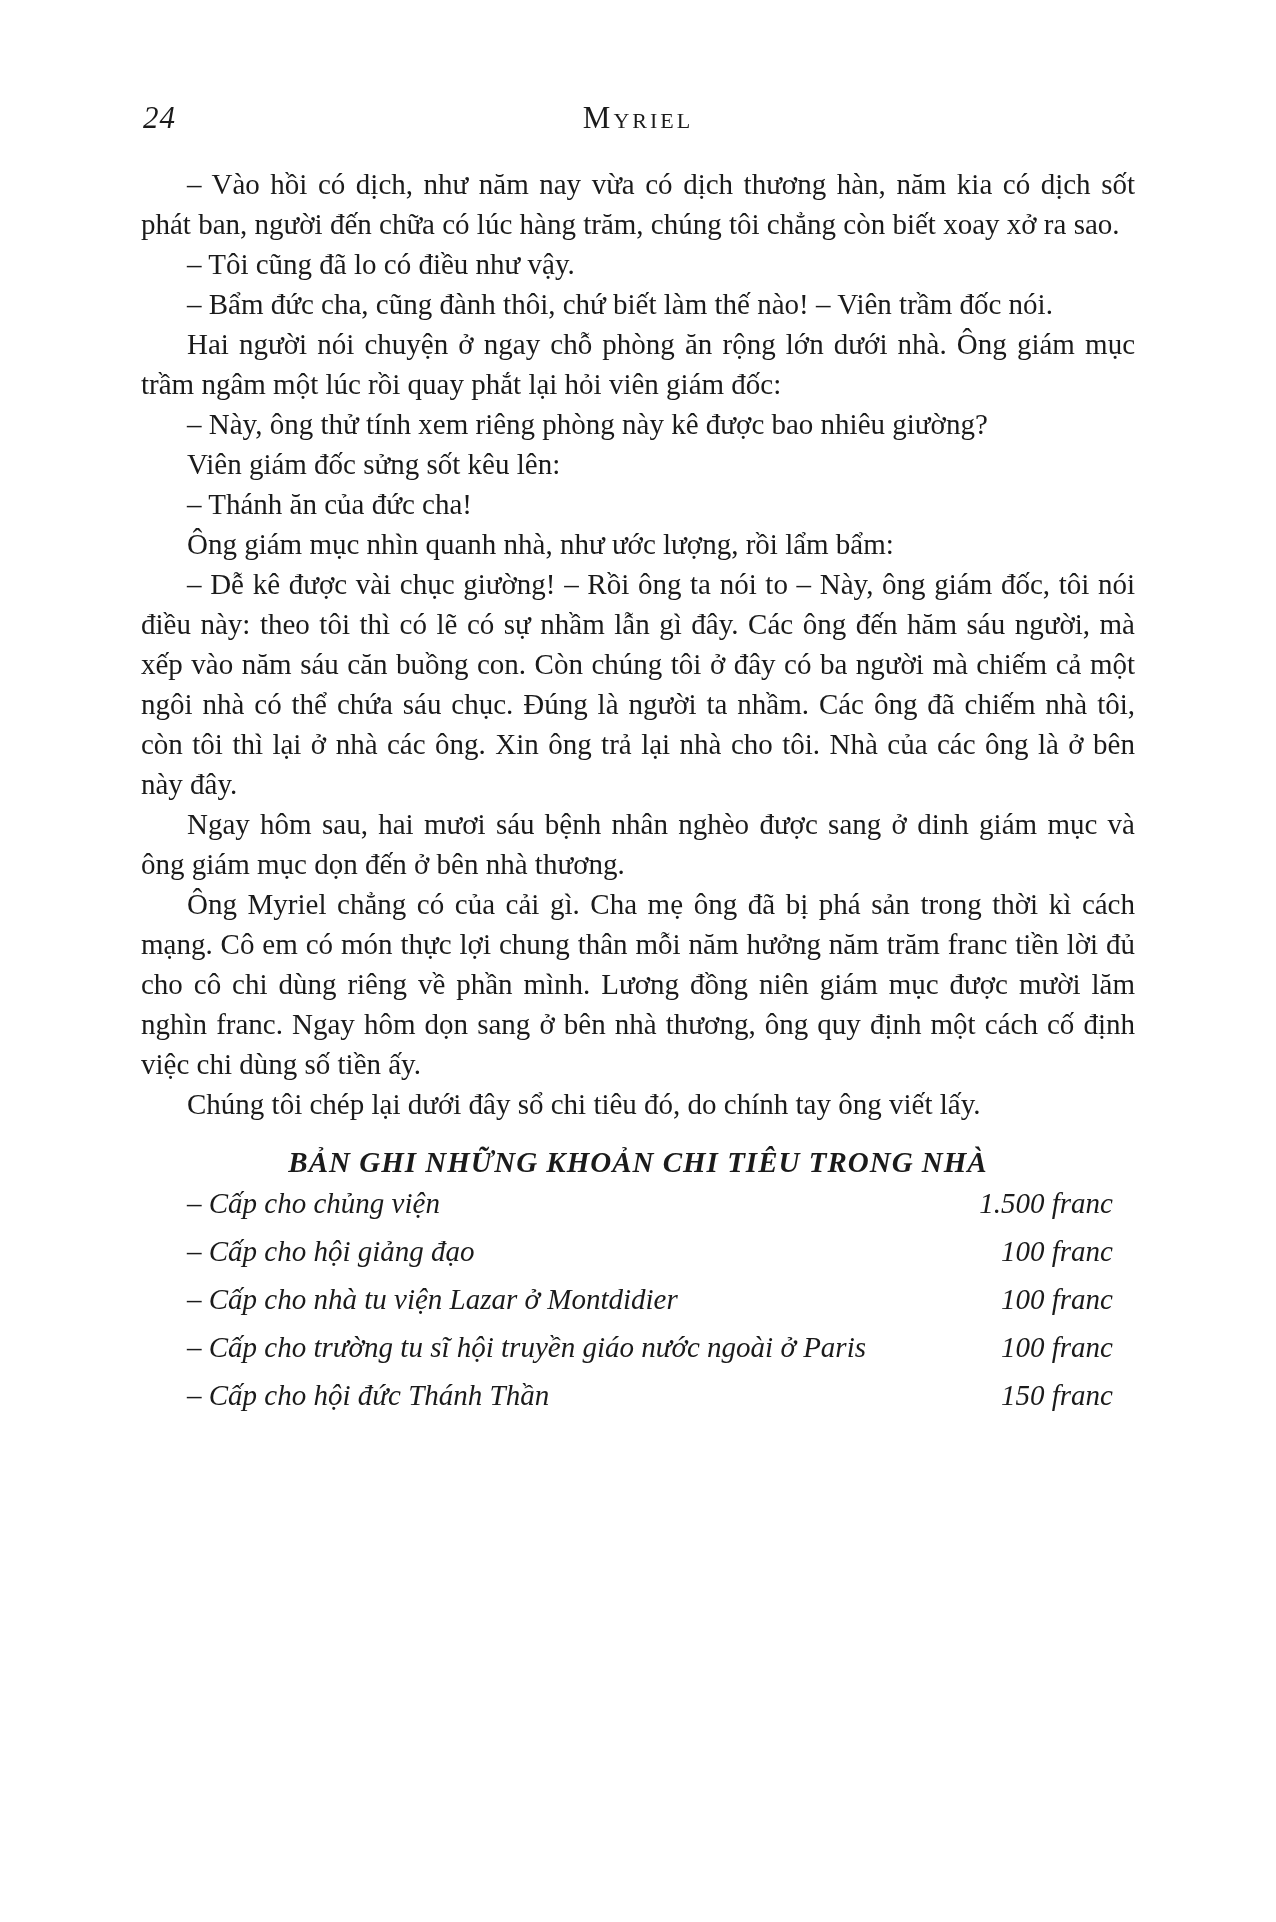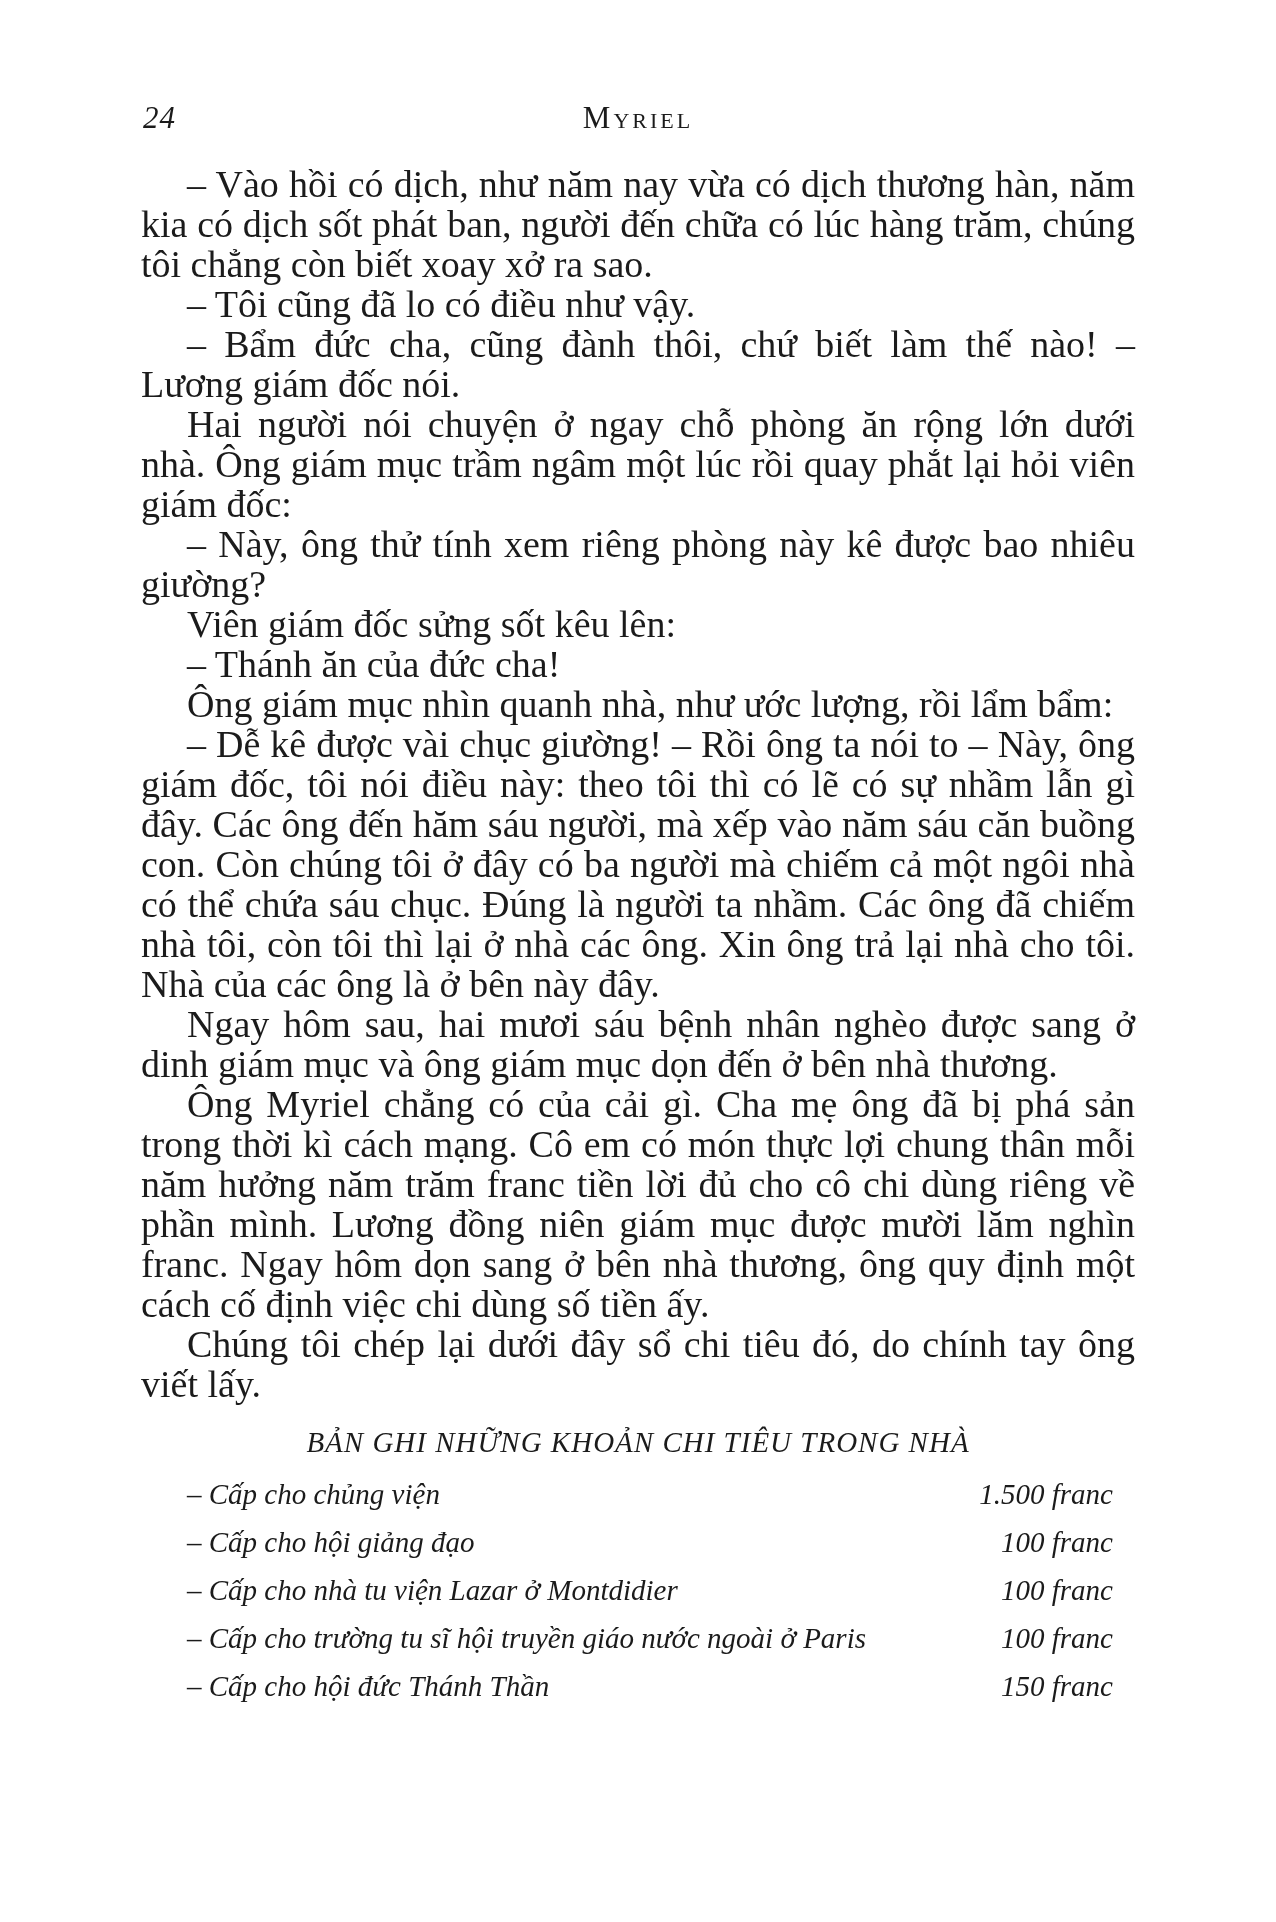--- a/index.html
+++ b/index.html
@@ -38,30 +38,30 @@
     letter-spacing: 1px;
   }
   .running-title {
     display: block;
     text-align: center;
     font-variant: small-caps;
     letter-spacing: 3px;
   }
   .para {
     margin: 0;
-    font-size: 38px;
+    font-size: 29px;
     line-height: 40px;
     text-align: justify;
     text-indent: 46px;
   }
   .expense-title {
-    margin: 18px 0 12px 0;
+    margin: 18px 0 1px 0;
     font-size: 29px;
     line-height: 40px;
-    font-weight: normal;
+    font-weight: bold;
     font-style: italic;
     text-align: center;
     letter-spacing: 1px;
   }
   .expense-list {
     margin-top: 0;
   }
   .expense-row {
     display: flex;
     justify-content: space-between;
@@ -88,21 +88,21 @@
   <div class="content">
 
     <header class="page-header">
       <span class="page-number">24</span>
       <span class="running-title">Myriel</span>
     </header>
 
     <main>
       <p class="para">– Vào hồi có dịch, như năm nay vừa có dịch thương hàn, năm kia có dịch sốt phát ban, người đến chữa có lúc hàng trăm, chúng tôi chẳng còn biết xoay xở ra sao.</p>
       <p class="para">– Tôi cũng đã lo có điều như vậy.</p>
-      <p class="para">– Bẩm đức cha, cũng đành thôi, chứ biết làm thế nào! – Lương giám đốc nói.</p>
+      <p class="para">– Bẩm đức cha, cũng đành thôi, chứ biết làm thế nào! – Viên trầm đốc nói.</p>
       <p class="para">Hai người nói chuyện ở ngay chỗ phòng ăn rộng lớn dưới nhà. Ông giám mục trầm ngâm một lúc rồi quay phắt lại hỏi viên giám đốc:</p>
       <p class="para">– Này, ông thử tính xem riêng phòng này kê được bao nhiêu giường?</p>
       <p class="para">Viên giám đốc sửng sốt kêu lên:</p>
       <p class="para">– Thánh ăn của đức cha!</p>
       <p class="para">Ông giám mục nhìn quanh nhà, như ước lượng, rồi lẩm bẩm:</p>
       <p class="para">– Dễ kê được vài chục giường! – Rồi ông ta nói to – Này, ông giám đốc, tôi nói điều này: theo tôi thì có lẽ có sự nhầm lẫn gì đây. Các ông đến hăm sáu người, mà xếp vào năm sáu căn buồng con. Còn chúng tôi ở đây có ba người mà chiếm cả một ngôi nhà có thể chứa sáu chục. Đúng là người ta nhầm. Các ông đã chiếm nhà tôi, còn tôi thì lại ở nhà các ông. Xin ông trả lại nhà cho tôi. Nhà của các ông là ở bên này đây.</p>
       <p class="para">Ngay hôm sau, hai mươi sáu bệnh nhân nghèo được sang ở dinh giám mục và ông giám mục dọn đến ở bên nhà thương.</p>
       <p class="para">Ông Myriel chẳng có của cải gì. Cha mẹ ông đã bị phá sản trong thời kì cách mạng. Cô em có món thực lợi chung thân mỗi năm hưởng năm trăm franc tiền lời đủ cho cô chi dùng riêng về phần mình. Lương đồng niên giám mục được mười lăm nghìn franc. Ngay hôm dọn sang ở bên nhà thương, ông quy định một cách cố định việc chi dùng số tiền ấy.</p>
       <p class="para">Chúng tôi chép lại dưới đây sổ chi tiêu đó, do chính tay ông viết lấy.</p>
 

